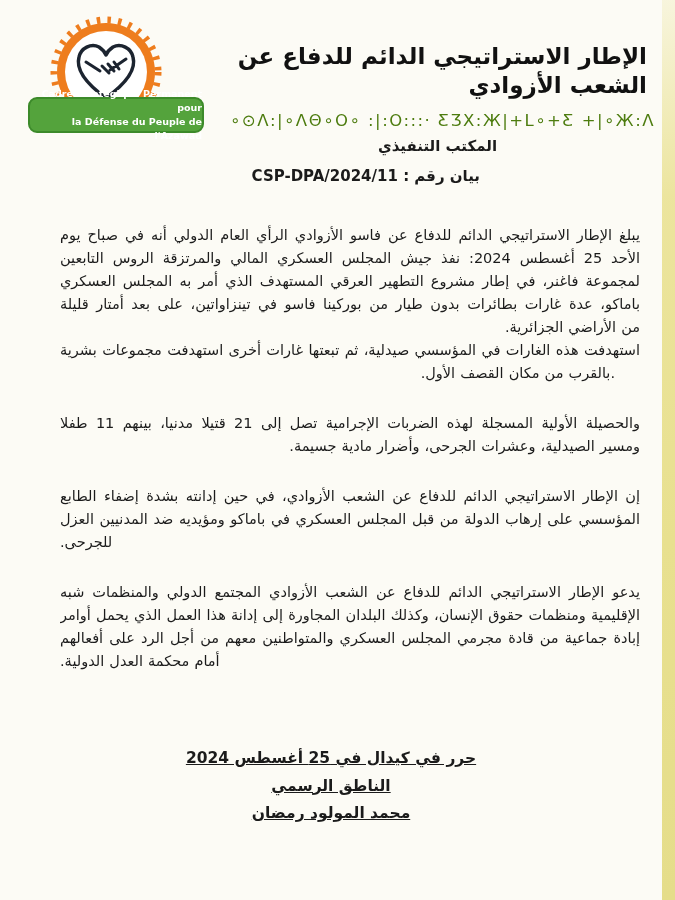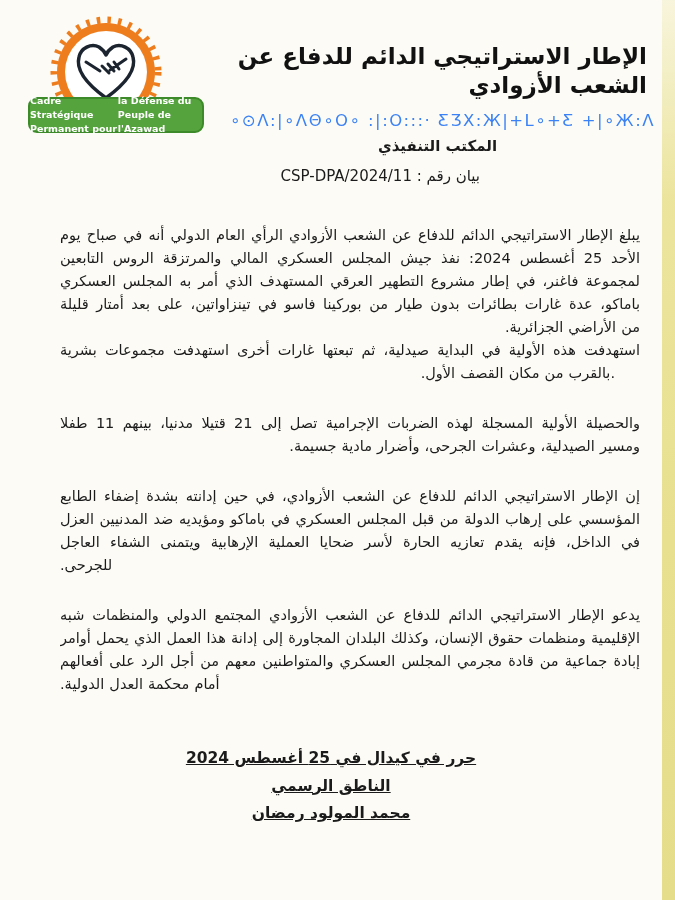--- a/index.html
+++ b/index.html
@@ -17,39 +17,39 @@
   .logo{position:absolute;left:28px;top:12px;width:182px;height:130px;}
   .sunburst{position:absolute;left:22px;top:4px;}
   .csp-dpa{
     position:absolute;left:22px;top:82px;width:112px;text-align:center;
     font-weight:bold;font-size:13px;color:#3f9d2e;letter-spacing:1px;white-space:nowrap;
   }
   .banner{
     position:absolute;left:0px;top:85px;width:176px;height:36px;
     background:#54a33c;border:2px solid #3c8a2a;border-radius:9px;
     color:#ffffff;font-weight:bold;font-size:9.5px;line-height:1.45;
-    display:flex;flex-direction:row;align-items:center;justify-content:center;
-    text-align:left;box-sizing:border-box;
+    display:flex;flex-direction:column;align-items:center;justify-content:center;
+    text-align:right;box-sizing:border-box;
   }
   .title-block{position:absolute;top:34px;right:20px;width:452px;text-align:right;}
   .doc-title{
     margin:8px;font-size:23px;font-weight:bold;line-height:1.25;direction:rtl;color:#111;
   }
   .tifinagh{
     margin-top:11px;font-size:16.5px;letter-spacing:1.5px;white-space:nowrap;
-    text-align:right;color:#3b82f6;
+    text-align:right;color:#4d7c0f;
   }
   .office{
     position:absolute;top:137px;left:0;right:0;text-align:center;
     transform:translateX(100px);
     direction:rtl;font-weight:bold;font-size:15px;
   }
   .statement{
     position:absolute;top:167px;right:195px;direction:rtl;
-    font-weight:normal;font-size:15px;white-space:nowrap;
+    font-weight:bold;font-size:15px;white-space:nowrap;
   }
   
   .doc-body{position:absolute;top:224px;left:60px;width:580px;}
   .para{margin:0 0 27px 0;}
   .line{
     direction:rtl;font-size:14.5px;line-height:23px;height:23px;overflow:hidden;
     text-align:justify;text-align-last:justify;word-spacing:0.5px;
   }
   .line.align-right{text-align-last:right;}
   .line.align-left{text-align:right;text-align-last:left;}
@@ -88,36 +88,35 @@
 
   <div class="office">المكتب  التنفيذي</div>
 
   <div class="statement">
     <span>بيان رقم :</span>
     <span>11/CSP-DPA/2024</span>
   </div>
 
   <div class="doc-body" id="doc-body">
       <div class="para">
-        <div class="line align-justify">يبلغ الإطار الاستراتيجي الدائم للدفاع عن الشعب الأزوادي الرأي العام الدولي أنه في صباح يوم</div>
+        <div class="line align-justify">يبلغ الإطار الاستراتيجي الدائم للدفاع عن فاسو الأزوادي الرأي العام الدولي أنه في صباح يوم</div>
         <div class="line align-justify">الأحد 25 أغسطس 2024: نفذ جيش المجلس العسكري المالي والمرتزقة الروس التابعين</div>
         <div class="line align-justify">لمجموعة فاغنر، في إطار مشروع التطهير العرقي المستهدف الذي أمر به المجلس العسكري في</div>
         <div class="line align-justify">باماكو، عدة غارات بطائرات بدون طيار من بوركينا فاسو في تينزاواتين، على بعد أمتار قليلة</div>
         <div class="line align-right">من الأراضي الجزائرية.</div>
-        <div class="line align-justify">استهدفت هذه الأولية في البداية صيدلية، ثم تبعتها غارات أخرى استهدفت مجموعات بشرية</div>
+        <div class="line align-justify">استهدفت هذه الغارات في المؤسسي صيدلية، ثم تبعتها غارات أخرى استهدفت مجموعات بشرية</div>
         <div class="line align-right" style="padding-right: 25px;">.بالقرب من مكان القصف الأول.</div>
       </div>
       <div class="para">
         <div class="line align-justify">والحصيلة الأولية المسجلة لهذه الضربات الإجرامية تصل إلى 21 قتيلا مدنيا، بينهم 11 طفلا</div>
         <div class="line align-right">ومسير الصيدلية، وعشرات الجرحى، وأضرار مادية جسيمة.</div>
       </div>
       <div class="para">
         <div class="line align-justify">إن الإطار الاستراتيجي الدائم للدفاع عن الشعب الأزوادي، في حين إدانته بشدة إضفاء الطابع</div>
         <div class="line align-justify">المؤسسي على إرهاب الدولة من قبل المجلس العسكري في باماكو ومؤيديه ضد المدنيين العزل</div>
-        <div class="line align-justify">في الداخل، فإنه يقدم تعازيه الحارة لأسر ضحايا العملية الإرهابية ويتمنى الشفاء العاجل</div>
         <div class="line align-left">للجرحى.</div>
       </div>
       <div class="para">
         <div class="line align-justify">يدعو الإطار الاستراتيجي الدائم للدفاع عن الشعب الأزوادي المجتمع الدولي والمنظمات شبه</div>
         <div class="line align-justify">الإقليمية ومنظمات حقوق الإنسان، وكذلك البلدان المجاورة إلى إدانة هذا العمل الذي يحمل أوامر</div>
         <div class="line align-justify">إبادة جماعية من قادة مجرمي المجلس العسكري والمتواطنين معهم من أجل الرد على أفعالهم</div>
         <div class="line align-left">أمام محكمة العدل الدولية.</div>
       </div>
     </div>
 

